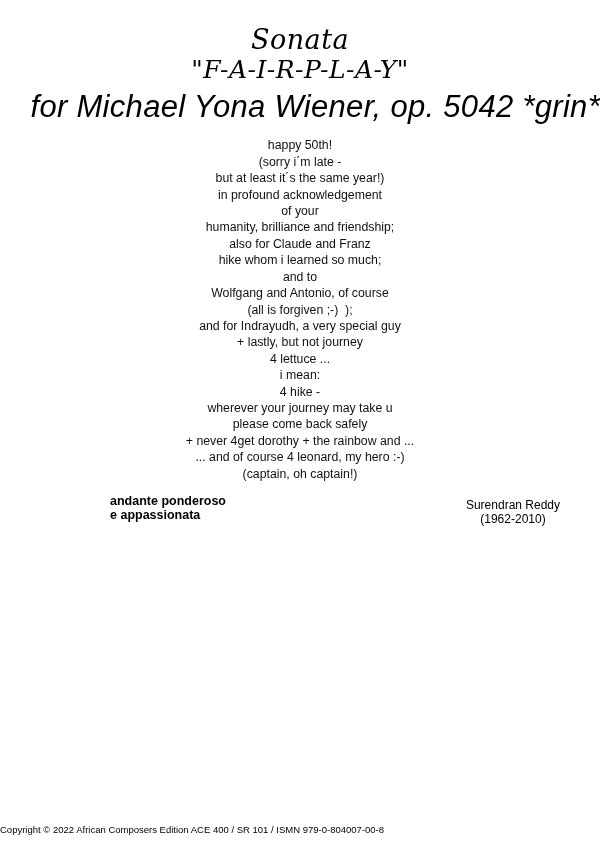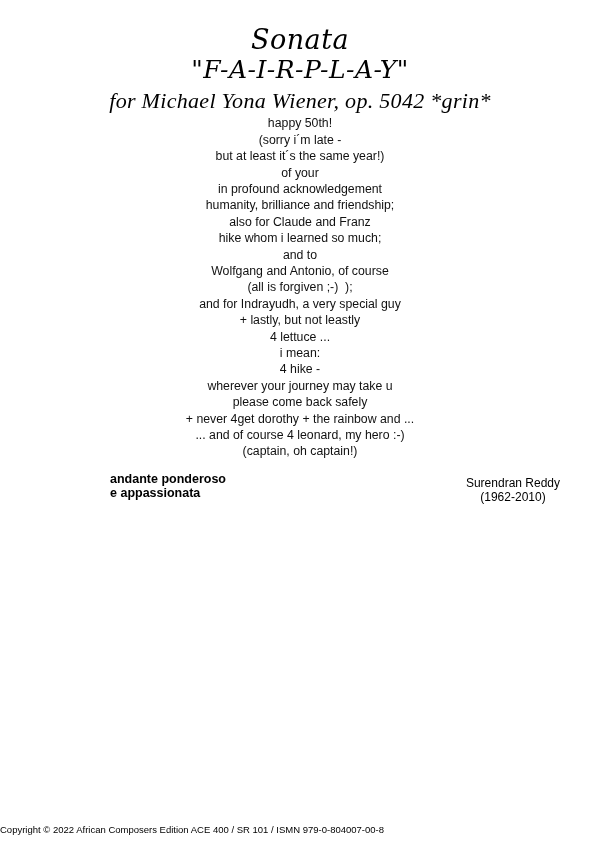--- a/index.html
+++ b/index.html
@@ -34,30 +34,32 @@
     line-height: 1.05;
   }
   .title-line2 {
     font-family: "DejaVu Serif", serif;
     font-style: italic;
     font-size: 25px;
     line-height: 1.25;
     letter-spacing: 0.5px;
   }
   .title-line3 {
-    font-family: Liberation Serif, serif;
+    font-family: Liberation Sans, sans-serif;
     font-style: italic;
-    font-size: 22px;
+    font-size: 31px;
     line-height: 1.35;
     letter-spacing: 0.3px;
+    text-align: right;
   }
 
   
   .dedication {
     text-align: center;
+    margin-top: 10px;
     font-family: "Liberation Sans", sans-serif;
     font-size: 12.3px;
     line-height: 16.4px;
     color: #111;
   }
   .dedication div { white-space: pre; }
 
   
   .score-head {
     position: relative;
@@ -107,30 +109,30 @@
   <div class="title-block">
     <div class="title-line1">Sonata</div>
     <div class="title-line2">"F-A-I-R-P-L-A-Y"</div>
     <div class="title-line3">for Michael Yona Wiener, op. 5042 *grin*</div>
   </div>
 
   <div class="dedication">
     <div>happy 50th!</div>
     <div>(sorry i´m late -</div>
     <div>but at least it´s the same year!)</div>
+    <div>in profound acknowledgement</div>
     <div>of your</div>
-    <div>in profound acknowledgement</div>
     <div>humanity, brilliance and friendship;</div>
     <div>also for Claude and Franz</div>
     <div>hike whom i learned so much;</div>
     <div>and to</div>
     <div>Wolfgang and Antonio, of course</div>
     <div>(all is forgiven ;-)  );</div>
     <div>and for Indrayudh, a very special guy</div>
-    <div>+ lastly, but not leastly</div>
+    <div>+ lastly, but not journey</div>
     <div>4 lettuce ...</div>
     <div>i mean:</div>
     <div>4 hike -</div>
     <div>wherever your journey may take u</div>
     <div>please come back safely</div>
     <div>+ never 4get dorothy + the rainbow and ...</div>
     <div>... and of course 4 leonard, my hero :-)</div>
     <div>(captain, oh captain!)</div>
   </div>
 

